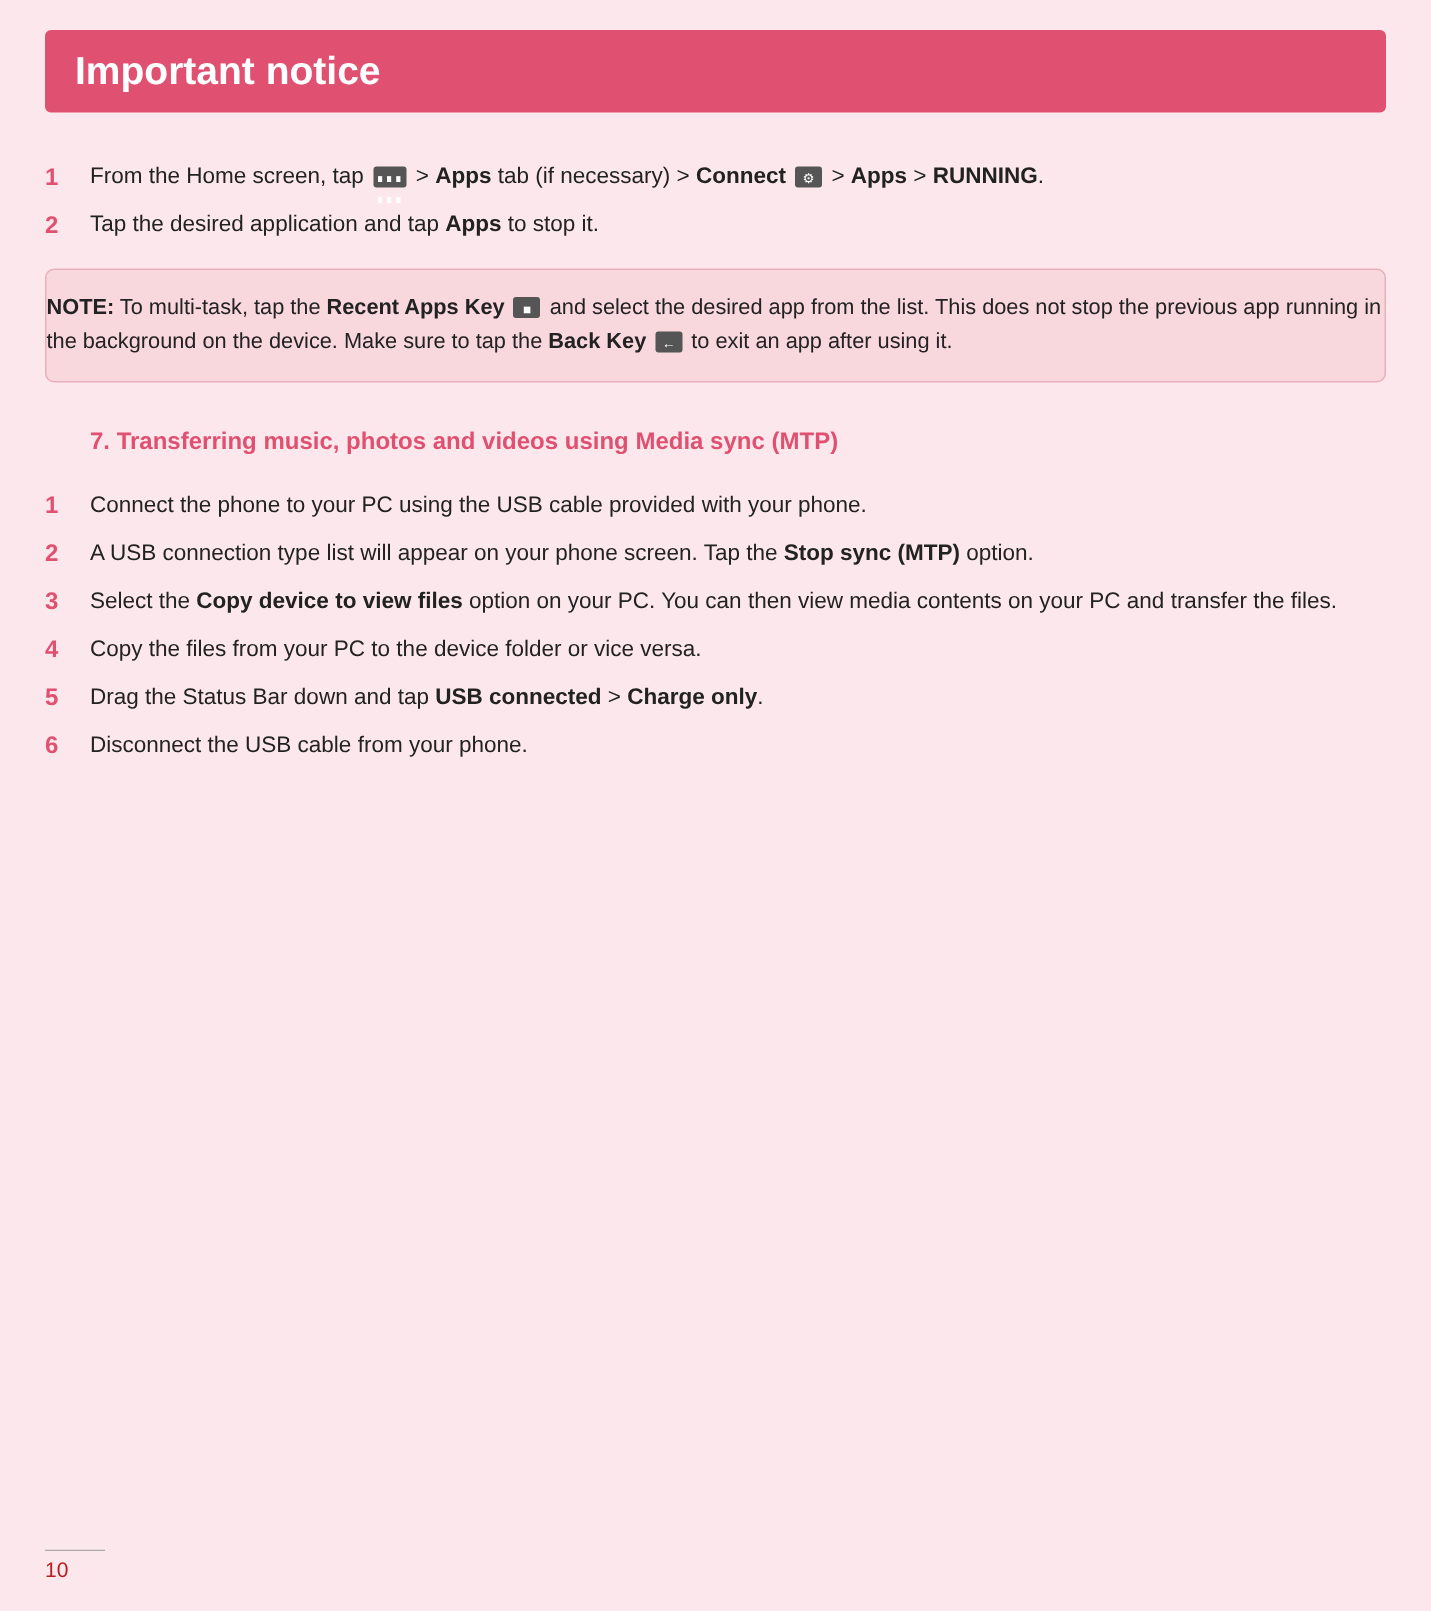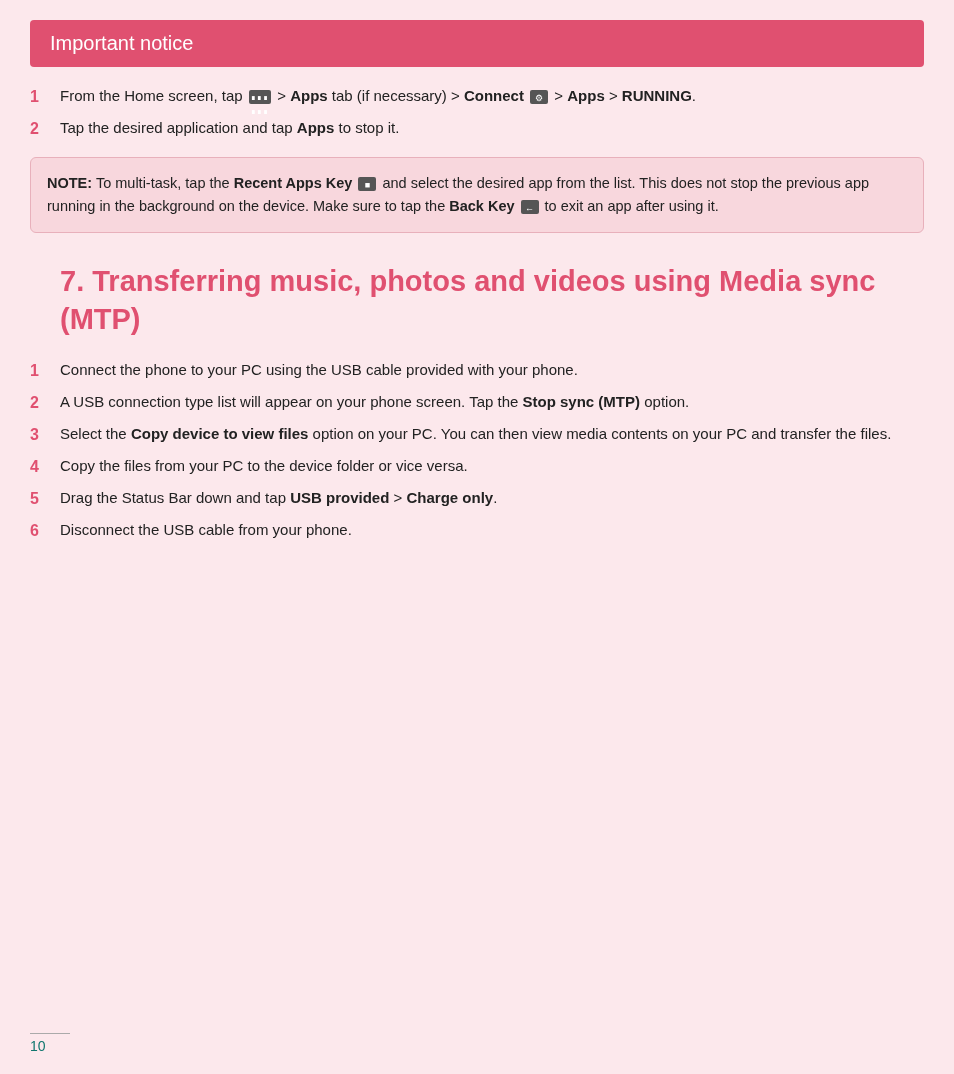--- a/index.html
+++ b/index.html
@@ -14,25 +14,25 @@
       background-color: #fce8ec;
       font-family: 'Arial', sans-serif;
       font-size: 15px;
       color: #222;
       padding: 20px 30px 40px 30px;
     }
 
     .important-notice-header {
       background-color: #e05070;
       color: white;
-      font-size: 20px;
-      font-weight: normal;
+      font-size: 26px;
+      font-weight: bold;
       padding: 12px 20px;
       border-radius: 4px;
-      margin-bottom: 18px;
+      margin-bottom: 32px;
     }
 
     .numbered-list {
       list-style: none;
       padding: 0;
       margin: 0 0 16px 0;
     }
 
     .numbered-list li {
       display: flex;
@@ -55,21 +55,21 @@
     }
 
     b, strong {
       font-weight: bold;
     }
 
     .note-box {
       background-color: #f8d7dd;
       border: 1px solid #e8b0bb;
       border-radius: 6px;
-      padding: 14px 16px;
+      padding: 14px 0;
       margin: 10px 0 24px 0;
       line-height: 1.6;
       font-size: 14.5px;
     }
 
     .note-box .note-label {
       font-weight: bold;
     }
 
     .inline-icon {
@@ -82,36 +82,36 @@
       vertical-align: middle;
       margin: 0 2px;
       min-width: 18px;
       text-align: center;
       line-height: 14px;
       height: 14px;
     }
 
     .section-title {
       color: #e05070;
-      font-size: 29px;
+      font-size: 16px;
       font-weight: bold;
       margin: 30px 0 20px 30px;
       line-height: 1.3;
     }
 
     .section-body {
       margin-left: 0;
     }
 
     .page-number {
       position: fixed;
       bottom: 20px;
       left: 30px;
       font-size: 14px;
-      color: #0f766e;
+      color: #b91c1c;
       border-top: 1px solid #aaa;
       padding-top: 4px;
       width: 40px;
       margin-top: 21px;
     }
   </style>
 </head>
 <body>
 
 <div class="important-notice-header">Important notice</div>
@@ -170,21 +170,21 @@
   </li>
   <li>
     <span class="num">4</span>
     <span class="li-text">
       Copy the files from your PC to the device folder or vice versa.
     </span>
   </li>
   <li>
     <span class="num">5</span>
     <span class="li-text">
-      Drag the Status Bar down and tap <b>USB provided</b> &gt; <b>Charge only</b>.
+      Drag the Status Bar down and tap <b>USB connected</b> &gt; <b>Charge only</b>.
     </span>
   </li>
   <li>
     <span class="num">6</span>
     <span class="li-text">
       Disconnect the USB cable from your phone.
     </span>
   </li>
 </ul>
 

